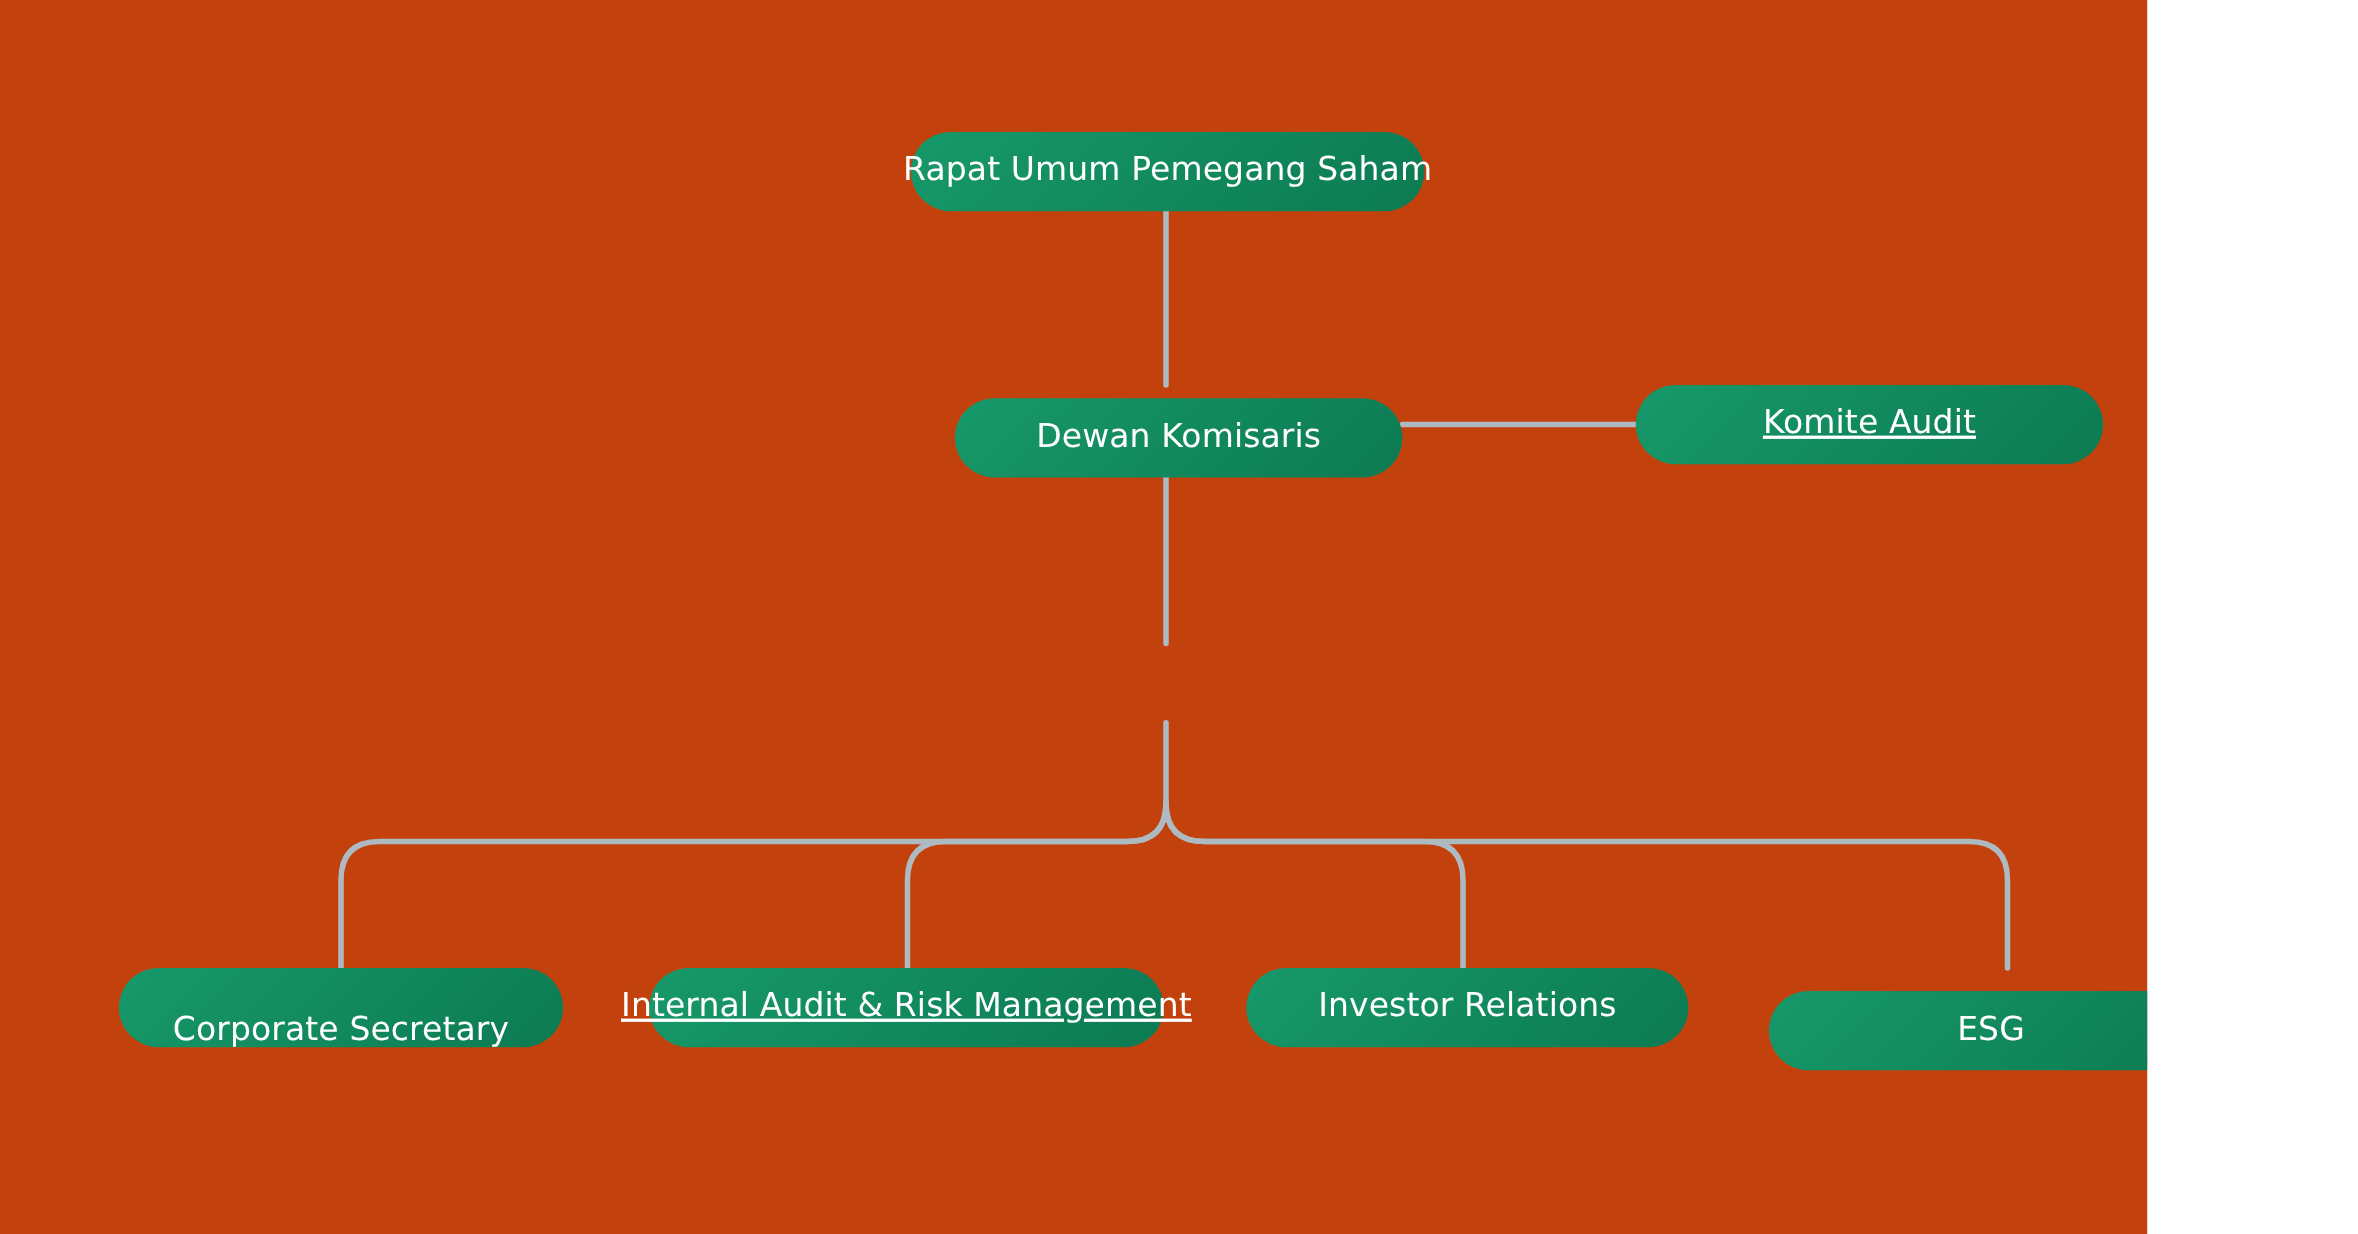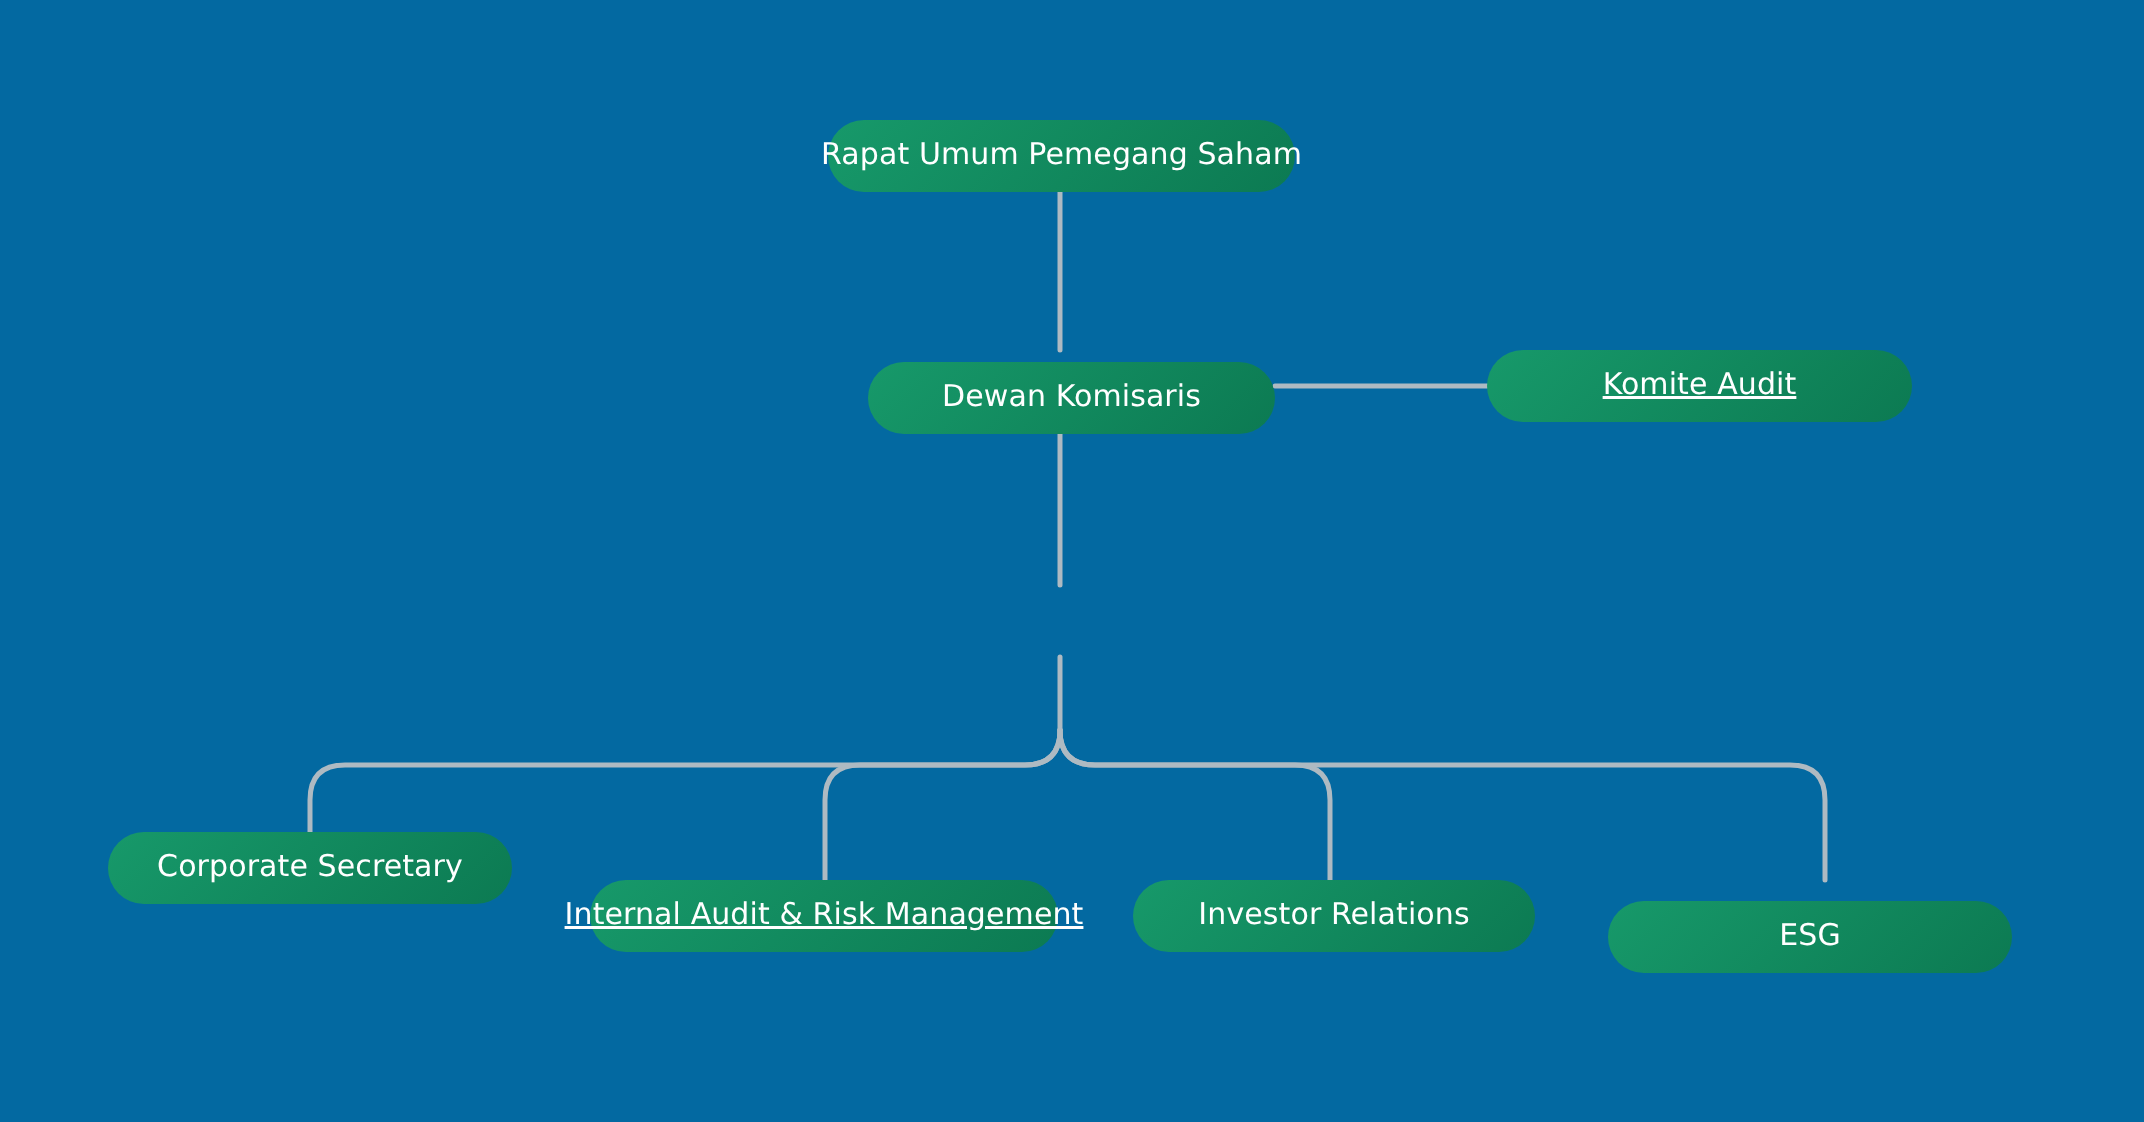--- a/index.html
+++ b/index.html
@@ -5,23 +5,23 @@
   html, body {
     margin: 0;
     padding: 0;
     background: #ffffff;
   }
   body {
     font-family: "DejaVu Sans", "Liberation Sans", sans-serif;
   }
   #org-chart {
     position: relative;
-    width: 2144px;
+    width: 1952px;
     height: 1122px;
-    background: #0369a1;
+    background: #c2410c;
     overflow: hidden;
   }
   #connector-layer {
     position: absolute;
     left: 0;
     top: 0;
     width: 2144px;
     height: 1122px;
     pointer-events: none;
   }
@@ -44,21 +44,21 @@
   .node-label {
     display: block;
     line-height: 1;
     transform: translateY(-1px);
   }
   
   #node-rups   { left: 828px;  top: 120px; width: 467px; height: 72px; }
   #node-dekom  { left: 868px;  top: 362px; width: 407px; height: 72px; }
   #node-komaud { left: 1487px; top: 350px; width: 425px; height: 72px; text-decoration: underline; }
   #node-direksi{ left: 868px;  top: 585px; width: 405px; height: 72px; }
-  #node-corpsec{ left: 108px;  top: 832px; width: 404px; height: 72px; }
+  #node-corpsec{ left: 108px;  top: 880px; width: 404px; height: 72px; align-items: flex-end; }
   #node-iarm   { left: 590px;  top: 880px; width: 468px; height: 72px; }
   #node-ir     { left: 1133px; top: 880px; width: 402px; height: 72px; }
   #node-esg    { left: 1608px; top: 901px; width: 404px; height: 72px; }
 </style>
 </head>
 <body>
 
 <div id="org-chart">
 
   <svg id="connector-layer" viewBox="0 0 2144 1122" width="2144" height="1122">

